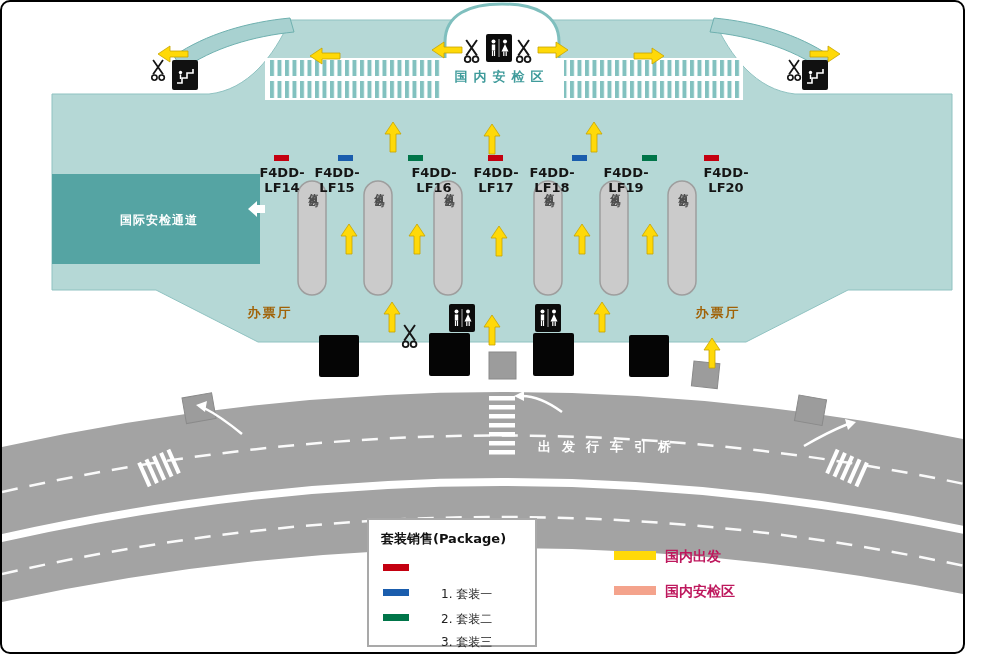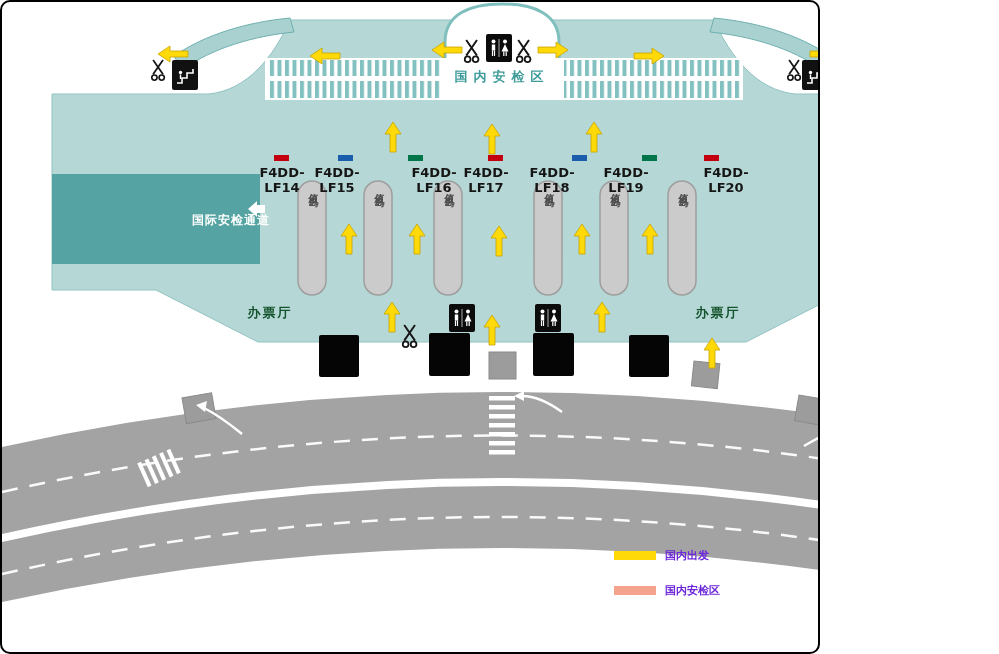--- a/index.html
+++ b/index.html
@@ -1,45 +1,45 @@
 <!DOCTYPE html>
 <html><head>
 <meta charset="utf-8">
 <style>
   html,body{margin:0;padding:0;background:#fff;}
   #stage{
-    position:relative;width:820px;height:654px;background:#fff;
+    position:relative;width:965px;height:654px;background:#fff;
     border:2px solid #000;border-radius:10px;overflow:hidden;
     box-sizing:border-box;
     font-family:"DejaVu Sans","Liberation Sans",sans-serif;
   }
   #map-svg{position:absolute;left:0;top:0;width:999px;height:654px;}
   .abs{position:absolute;}
   .lbl{position:absolute;white-space:nowrap;}
   .counter-code{position:absolute;top:163px;width:64px;text-align:center;
     font-size:13px;font-weight:700;color:#151515;}
   .island-label{position:absolute;top:183px;width:16px;text-align:center;
     writing-mode:vertical-rl;text-orientation:upright;
     font-size:10px;font-weight:700;color:#4f4f4f;letter-spacing:2px;}
   .hall-label{position:absolute;top:302px;width:52px;text-align:center;
-    font-size:13px;font-weight:700;color:#14532d;letter-spacing:2px;}
+    font-size:13px;font-weight:700;color:#a16207;letter-spacing:2px;}
   #domestic-security-label{left:440px;top:66px;width:120px;text-align:center;
     font-size:13px;font-weight:700;color:#3f9b9b;letter-spacing:6px;}
-  #intl-security-label{left:118px;top:210px;width:150px;text-align:right;
+  #intl-security-label{left:118px;top:210px;width:150px;text-align:left;
     font-size:12px;font-weight:700;color:#ffffff;letter-spacing:1px;}
   #ramp-label{left:508px;top:436px;width:200px;text-align:center;
     font-size:13px;font-weight:700;color:#ffffff;letter-spacing:11px;}
   #package-legend{left:365px;top:516px;width:170px;height:129px;
     background:#fff;border:2px solid #a9a9a9;box-sizing:border-box;}
   #package-legend .title{position:absolute;left:12px;top:10px;
     font-size:13px;font-weight:700;color:#111;}
   .pkg-swatch{position:absolute;left:14px;}
   .pkg-item{position:absolute;left:72px;font-size:12px;color:#222;}
   .flow-swatch{position:absolute;}
-  .flow-label{position:absolute;font-size:11px;font-weight:700;color:#6d28d9;}
+  .flow-label{position:absolute;font-size:14px;font-weight:700;color:#be185d;}
 </style>
 </head>
 <body>
 
 <div id="stage">
 
   <svg id="map-svg" viewBox="0 0 999 654">
     <defs>
       <path id="arrUp" d="M8,0 L16,12 L11,12 L11,30 L5,30 L5,12 L0,12 Z" fill="#ffd908" stroke="#c7a300" stroke-width="0.8"></path>
       <g id="scissorsDef">
@@ -203,36 +203,52 @@
     </g>
   </svg>
 
   <div class="lbl" id="domestic-security-label">国内安检区</div>
 
   <div class="lbl" id="intl-security-label">国际安检通道</div>
 
   <div class="counter-code" style="left:248px">F4DD-LF14</div>
   <div class="counter-code" style="left:303px">F4DD-LF15</div>
   <div class="counter-code" style="left:400px">F4DD-LF16</div>
-  <div class="counter-code" style="left:452px">F4DD-LF17</div>
+  <div class="counter-code" style="left:462px">F4DD-LF17</div>
   <div class="counter-code" style="left:518px">F4DD-LF18</div>
   <div class="counter-code" style="left:592px">F4DD-LF19</div>
   <div class="counter-code" style="left:692px">F4DD-LF20</div>
 
   <div class="island-label" style="left:302px">值机岛</div>
   <div class="island-label" style="left:368px">值机岛</div>
   <div class="island-label" style="left:438px">值机岛</div>
   <div class="island-label" style="left:538px">值机岛</div>
   <div class="island-label" style="left:604px">值机岛</div>
   <div class="island-label" style="left:672px">值机岛</div>
 
   <div class="hall-label" style="left:242px">办票厅</div>
   <div class="hall-label" style="left:690px">办票厅</div>
 
-
+  <div class="lbl" id="ramp-label">出发行车引桥</div>
+
+  <div class="abs" id="package-legend">
+    <div class="title">套装销售(Package)</div>
+    <svg class="pkg-swatch" style="top:44px" width="26" height="7">
+      <rect x="0" y="0" width="26" height="7" fill="#c40010"></rect>
+    </svg>
+    <svg class="pkg-swatch" style="top:69px" width="26" height="7">
+      <rect x="0" y="0" width="26" height="7" fill="#1a5dad"></rect>
+    </svg>
+    <svg class="pkg-swatch" style="top:94px" width="26" height="7">
+      <rect x="0" y="0" width="26" height="7" fill="#007549"></rect>
+    </svg>
+    <div class="pkg-item" style="top:66px">1. 套装一</div>
+    <div class="pkg-item" style="top:91px">2. 套装二</div>
+    <div class="pkg-item" style="top:114px">3. 套装三</div>
+  </div>
 
   <svg class="flow-swatch" style="left:612px;top:549px" width="42" height="9">
     <rect x="0" y="0" width="42" height="9" fill="#ffd908"></rect>
   </svg>
   <div class="flow-label" style="left:663px;top:546px">国内出发</div>
 
   <svg class="flow-swatch" style="left:612px;top:584px" width="42" height="9">
     <rect x="0" y="0" width="42" height="9" fill="#f4a38c"></rect>
   </svg>
   <div class="flow-label" style="left:663px;top:581px">国内安检区</div>

